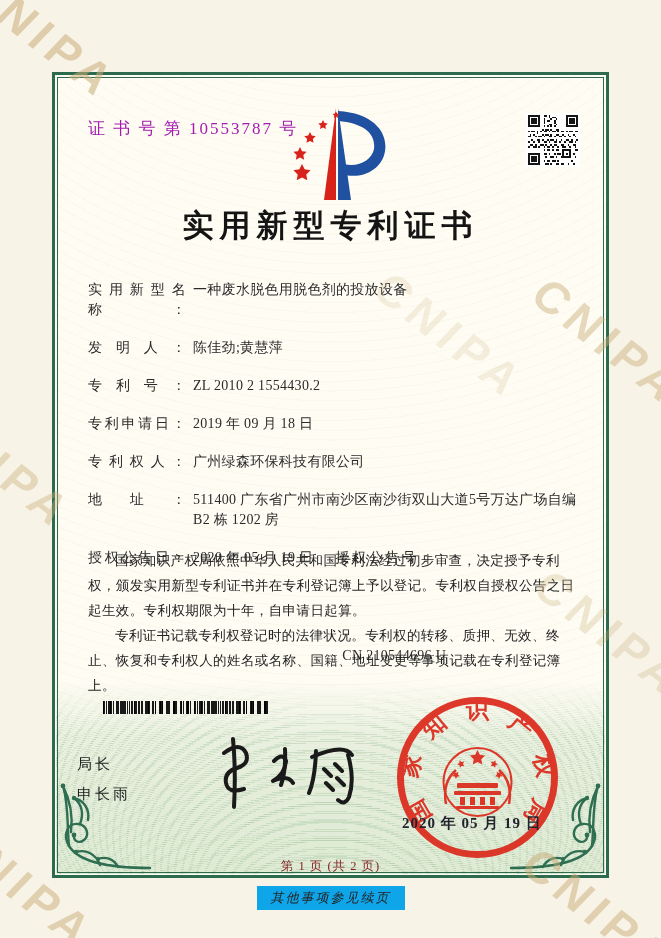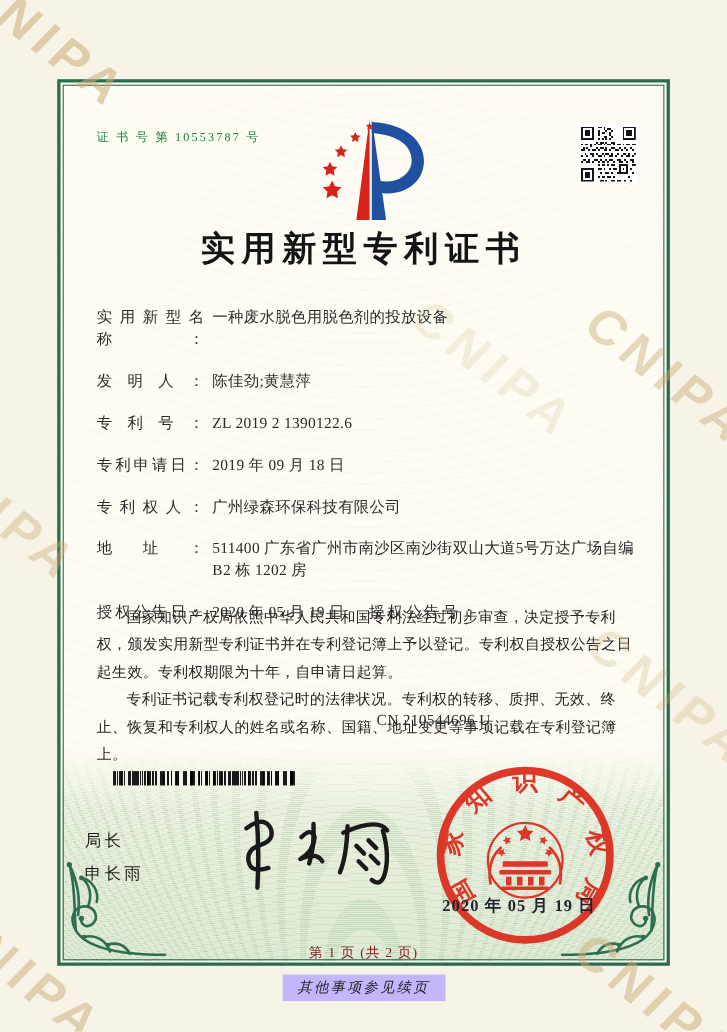--- a/index.html
+++ b/index.html
@@ -46,21 +46,21 @@
       linear-gradient(rgba(223,234,214,.55), rgba(214,229,204,.8));
     -webkit-mask-image:linear-gradient(transparent, #000 55px);
             mask-image:linear-gradient(transparent, #000 55px);
   }
   .cert-texture {
     position:absolute; inset:0; z-index:0; pointer-events:none;
     background:repeating-radial-gradient(120% 90% at 50% -50%, rgba(205,185,145,.07) 0 1px, transparent 1px 9px);
   }
 
   .cert-no {
-    position:absolute; left:33px; top:42px; font-size:11px; letter-spacing:2px; color:#15803d; z-index:3;
+    position:absolute; left:33px; top:42px; font-size:17px; letter-spacing:2px; color:#a21caf; z-index:3;
   }
 
   .logo { position:absolute; left:232px; top:28px; width:100px; height:105px; z-index:3; }
   .qr-box {
     position:absolute; left:471px; top:38px; width:54px; height:54px; background:#fff; padding:2px; z-index:3;
   }
   .qr-box svg { width:100%; height:100%; display:block; }
 
   .title {
     position:absolute; left:0; right:0; top:130px; text-align:center;
@@ -114,21 +114,21 @@
     position:absolute; left:0; right:0; top:783px; text-align:center; z-index:3;
     font-size:12.5px; letter-spacing:1px; color:#7f1d1d;
   }
 
   .flourish { position:absolute; bottom:3px; width:95px; height:92px; z-index:2; }
   .flourish.fl-left { left:3px; }
   .flourish.fl-right { right:3px; transform:scaleX(-1); }
 
   .footer-note {
     position:absolute; left:50%; top:886px; transform:translateX(-50%); z-index:3;
-    background:#c4b5fd; padding:3px 14px;
+    background:#0ea5e9; padding:3px 14px;
     font-size:13px; letter-spacing:2px; color:#242424; font-style:italic;
     white-space:nowrap;
   }
 </style>
 </head>
 <body>
 
 <div class="page">
 
   <span class="wm" style="left:-8px; top:-38px; opacity:.55;">CNIPA</span>
@@ -198,21 +198,21 @@
       <div class="frow">
         <span class="lbl">实用新型名称：</span>
         <span class="val">一种废水脱色用脱色剂的投放设备</span>
       </div>
       <div class="frow">
         <span class="lbl">发明人：</span>
         <span class="val">陈佳劲;黄慧萍</span>
       </div>
       <div class="frow">
         <span class="lbl">专利号：</span>
-        <span class="val">ZL 2019 2 1390122.6</span>
+        <span class="val">ZL 2010 2 1554430.2</span>
       </div>
       <div class="frow">
         <span class="lbl">专利申请日：</span>
         <span class="val">2019 年 09 月 18 日</span>
       </div>
       <div class="frow">
         <span class="lbl">专利权人：</span>
         <span class="val">广州绿森环保科技有限公司</span>
       </div>
       <div class="frow">

